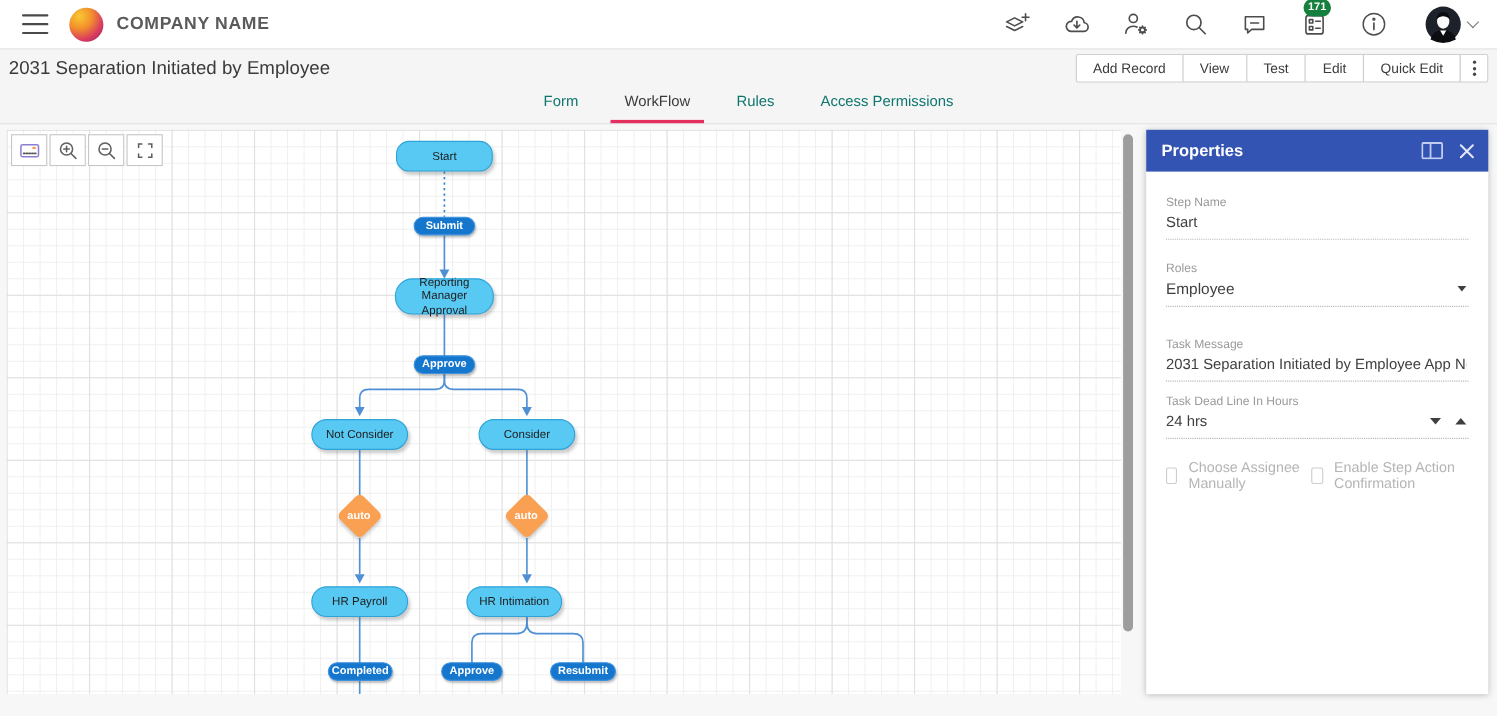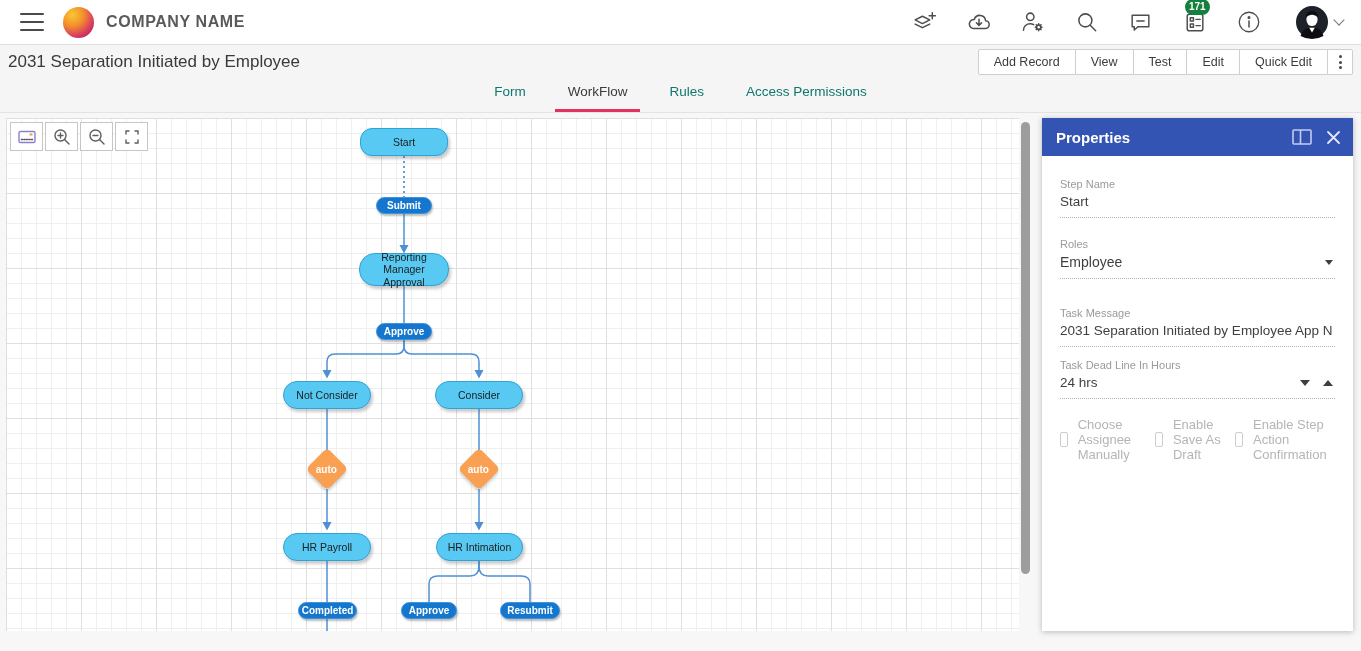--- a/index.html
+++ b/index.html
@@ -229,21 +229,21 @@
         <path d="M316.5 404 h9 L321 412.5 Z"></path>
         <path d="M468.5 404 h9 L473 412.5 Z"></path>
       </g>
     </svg>
 
     <div class="node" style="left:354px;top:10px;width:88px;height:28px;border-radius:12px">Start</div>
     <div class="node" style="left:353px;top:135px;width:90px;height:33px">Reporting Manager Approval</div>
     <div class="node" style="left:277px;top:263px;width:88px;height:28px">Not Consider</div>
     <div class="node" style="left:429px;top:263px;width:88px;height:28px">Consider</div>
     <div class="node" style="left:277px;top:415px;width:88px;height:28px">HR Payroll</div>
-    <div class="node" style="left:430px;top:415px;width:87px;height:28px">HR Intimation</div>
+    <div class="node" style="left:418px;top:415px;width:87px;height:28px">HR Intimation</div>
 
     <div class="pill" style="left:370px;top:79px;width:56px;height:17px">Submit</div>
     <div class="pill" style="left:370px;top:205px;width:56px;height:17px">Approve</div>
     <div class="pill" style="left:292px;top:484px;width:59px;height:17px">Completed</div>
     <div class="pill" style="left:395px;top:484px;width:56px;height:17px">Approve</div>
     <div class="pill" style="left:494px;top:484px;width:60px;height:17px">Resubmit</div>
 
     <div class="diamond" style="left:306px;top:336px">
       <span>auto</span>
     </div>
@@ -338,22 +338,18 @@
         </div>
       </div>
 
       <div class="checkgroup">
         <div class="checkrow">
           <div class="checkbox"></div>
           <div class="checklabel">Choose Assignee Manually</div>
         </div>
         <div class="checkrow">
           <div class="checkbox"></div>
-          <div class="checklabel">Enable Save As Draft</div>
-        </div>
-        <div class="checkrow">
-          <div class="checkbox"></div>
           <div class="checklabel">Enable Step Action Confirmation</div>
         </div>
       </div>
     </div>
   </div>
 </div>
 
 </body></html>

